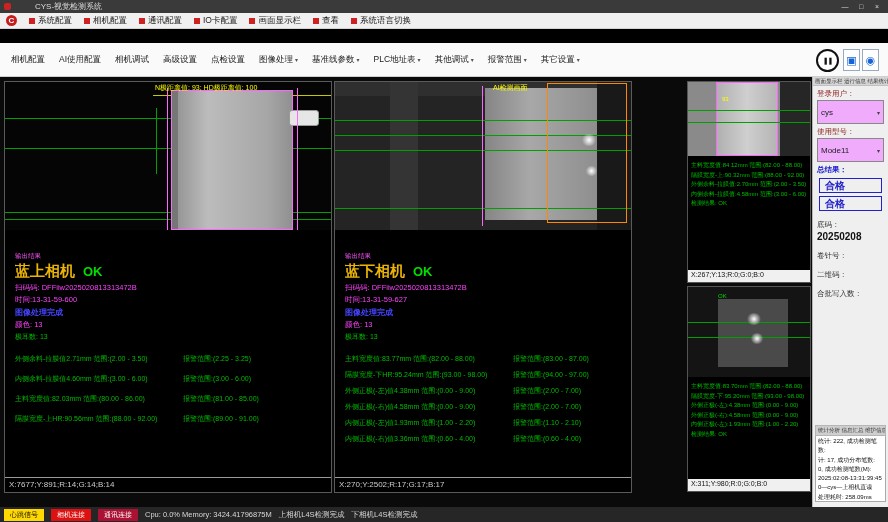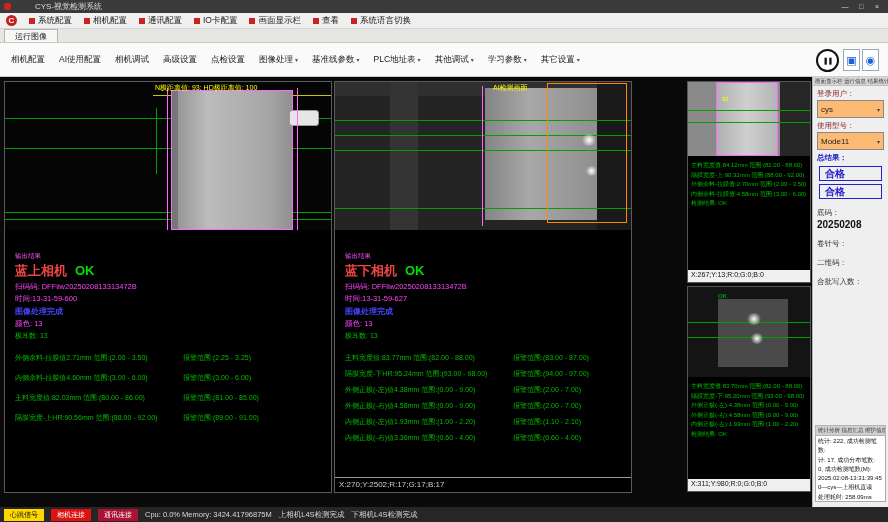--- a/index.html
+++ b/index.html
@@ -58,21 +58,21 @@
   .m-rightdark { position:absolute; left:262px; right:0; top:0; bottom:0; background:#191919; }
   .m-rstrip { position:absolute; left:308px; top:0; width:10px; height:100%; background:#2c2c2c; }
   .m-part { position:absolute; left:150px; top:6px; width:112px; height:132px; background:linear-gradient(90deg,#858585,#a8a8a8 40%,#8e8e8e); }
   .m-orange { position:absolute; left:212px; top:1px; width:80px; height:140px; border:1px solid #ff8800; }
   .m-spot { position:absolute; border-radius:50%; background:radial-gradient(circle,#ffffff 0%,rgba(255,255,255,0) 70%); }
 
   
   .text-area { position:absolute; left:10px; right:4px; top:170px; }
   .result-tag { color:#ff55ff; font-size:6.5px; }
   .cam-title { display:flex; align-items:baseline; gap:8px; margin-top:1px; }
-  .cam-name { color:#ef4444; font-size:13px; font-weight:bold; }
+  .cam-name { color:#eab308; font-size:15px; font-weight:bold; }
   .cam-ok { color:#00dd00; font-size:13px; font-weight:bold; }
   .line-magenta { color:#ff44ff; font-size:7.5px; margin-top:2px; white-space:nowrap; }
   .line-blue { color:#4444ff; font-size:8px; font-weight:bold; margin-top:2px; }
   .line-green { color:#00bb00; font-size:7px; margin-top:2px; }
   .meas-block { margin-top:12px; }
   .meas-row { display:flex; font-size:7px; color:#00bb00; white-space:nowrap; }
   .left-panel .meas-row { margin-top:10px; }
   .mid-panel .meas-row { margin-top:6px; }
   .meas-name { width:168px; overflow:hidden; }
   .meas-alarm { overflow:hidden; }
@@ -93,21 +93,21 @@
   .t-lines { padding:5px 3px 0; font-size:6px; color:#00bb00; line-height:1.6; white-space:nowrap; overflow:hidden; }
   .t-coords { position:absolute; left:0; right:0; bottom:0; height:12px; background:#f0f0f0; color:#111; font-size:7px; padding:1px 3px; white-space:nowrap; }
 
   
   .sidebar { position:absolute; left:812px; top:77px; width:76px; height:430px; background:#efefef; border-left:1px solid #b8b8b8; color:#222; overflow:hidden; }
   .sb-header { height:9px; background:#d6d6d6; border-bottom:1px solid #c0c0c0; font-size:5.5px; color:#333; padding:1px 2px; white-space:nowrap; overflow:hidden; }
   .sb-field { padding:3px 4px 0; font-size:7.5px; white-space:nowrap;border-radius:6px; }
   .sb-label { color:#333; }
   .sb-label.red { color:#8b1a1a; }
   .sb-label.blue { color:#1a1acc; font-weight:bold; }
-  .sb-combo { background:#fdba74; border:1px solid #888; height:18px; display:flex; justify-content:space-between; align-items:center; padding:0 3px; font-size:8px; margin:1px 4px 0; }
+  .sb-combo { background:#f0abfc; border:1px solid #888; height:24px; display:flex; justify-content:space-between; align-items:center; padding:0 3px; font-size:8px; margin:1px 4px 0; }
   .sb-combo .arrow { font-size:6px; color:#444; }
   .sb-resultbox { border:1px solid #2222cc; color:#2222cc; font-weight:bold; font-size:10px; height:15px; display:flex; align-items:center; padding-left:5px; margin:3px 6px 0; }
   .sb-value-big { font-size:10px; font-weight:bold; color:#111; padding:1px 4px 0; }
   .sb-stats { position:absolute; left:2px; right:2px; top:348px; }
   .sb-stats-tabs { font-size:5.5px; background:#cfcfcf; border:1px solid #b5b5b5; padding:1px 2px; white-space:nowrap; overflow:hidden; color:#333; }
   .sb-stats-body { background:#fff; border:1px solid #aaa; border-top:none; font-size:6px; line-height:1.55; padding:1px 2px; height:66px; overflow:hidden; color:#111; }
 
   
   .statusbar { position:absolute; left:0; right:0; bottom:0; height:15px; background:#262626; display:flex; align-items:center; gap:7px; padding:0 4px; font-size:7.5px; white-space:nowrap; }
   .badge { padding:1px 6px; font-size:7px; }
@@ -157,23 +157,20 @@
     <div class="menu-item">
         <span class="menu-ico"></span>
         <span>查看</span>
       </div>
     <div class="menu-item">
         <span class="menu-ico"></span>
         <span>系统语言切换</span>
       </div>
   </div>
 
-  <div class="tabrow">
-    <div class="tab">运行图像</div>
-  </div>
 
   <div class="toolbar">
     <div class="tool-item">
         <span>相机配置</span>
       </div>
     <div class="tool-item">
         <span>AI使用配置</span>
       </div>
     <div class="tool-item">
         <span>相机调试</span>
@@ -194,21 +191,21 @@
       </div>
     <div class="tool-item">
         <span>PLC地址表</span>
         <span class="arrow">▾</span>
       </div>
     <div class="tool-item">
         <span>其他调试</span>
         <span class="arrow">▾</span>
       </div>
     <div class="tool-item">
-        <span>学习参数</span>
+        <span>报警范围</span>
         <span class="arrow">▾</span>
       </div>
     <div class="tool-item">
         <span>其它设置</span>
         <span class="arrow">▾</span>
       </div>
     <div class="pause-btn">❚❚</div>
     <div class="mini-btn b1">▣</div>
     <div class="mini-btn b2">◉</div>
   </div>
@@ -256,20 +253,21 @@
               <span class="meas-name">主料宽度值:82.03mm 范围:(80.00 - 86.00)</span>
               <span class="meas-alarm">报警范围:(81.00 - 85.00)</span>
             </div>
           <div class="meas-row">
               <span class="meas-name">隔膜宽度-上HR:90.56mm 范围:(88.00 - 92.00)</span>
               <span class="meas-alarm">报警范围:(89.00 - 91.00)</span>
             </div>
         </div>
       </div>
 
+      <div class="coords-strip">X:7677;Y:891;R:14;G:14;B:14</div>
     </div>
 
     <div class="panel mid-panel">
       <div class="img-area">
         <div class="m-bg"></div>
         <div class="m-topband"></div>
         <div class="m-col"></div>
         <div class="m-rightdark"></div>
         <div class="m-rstrip"></div>
         <div class="m-part"></div>

